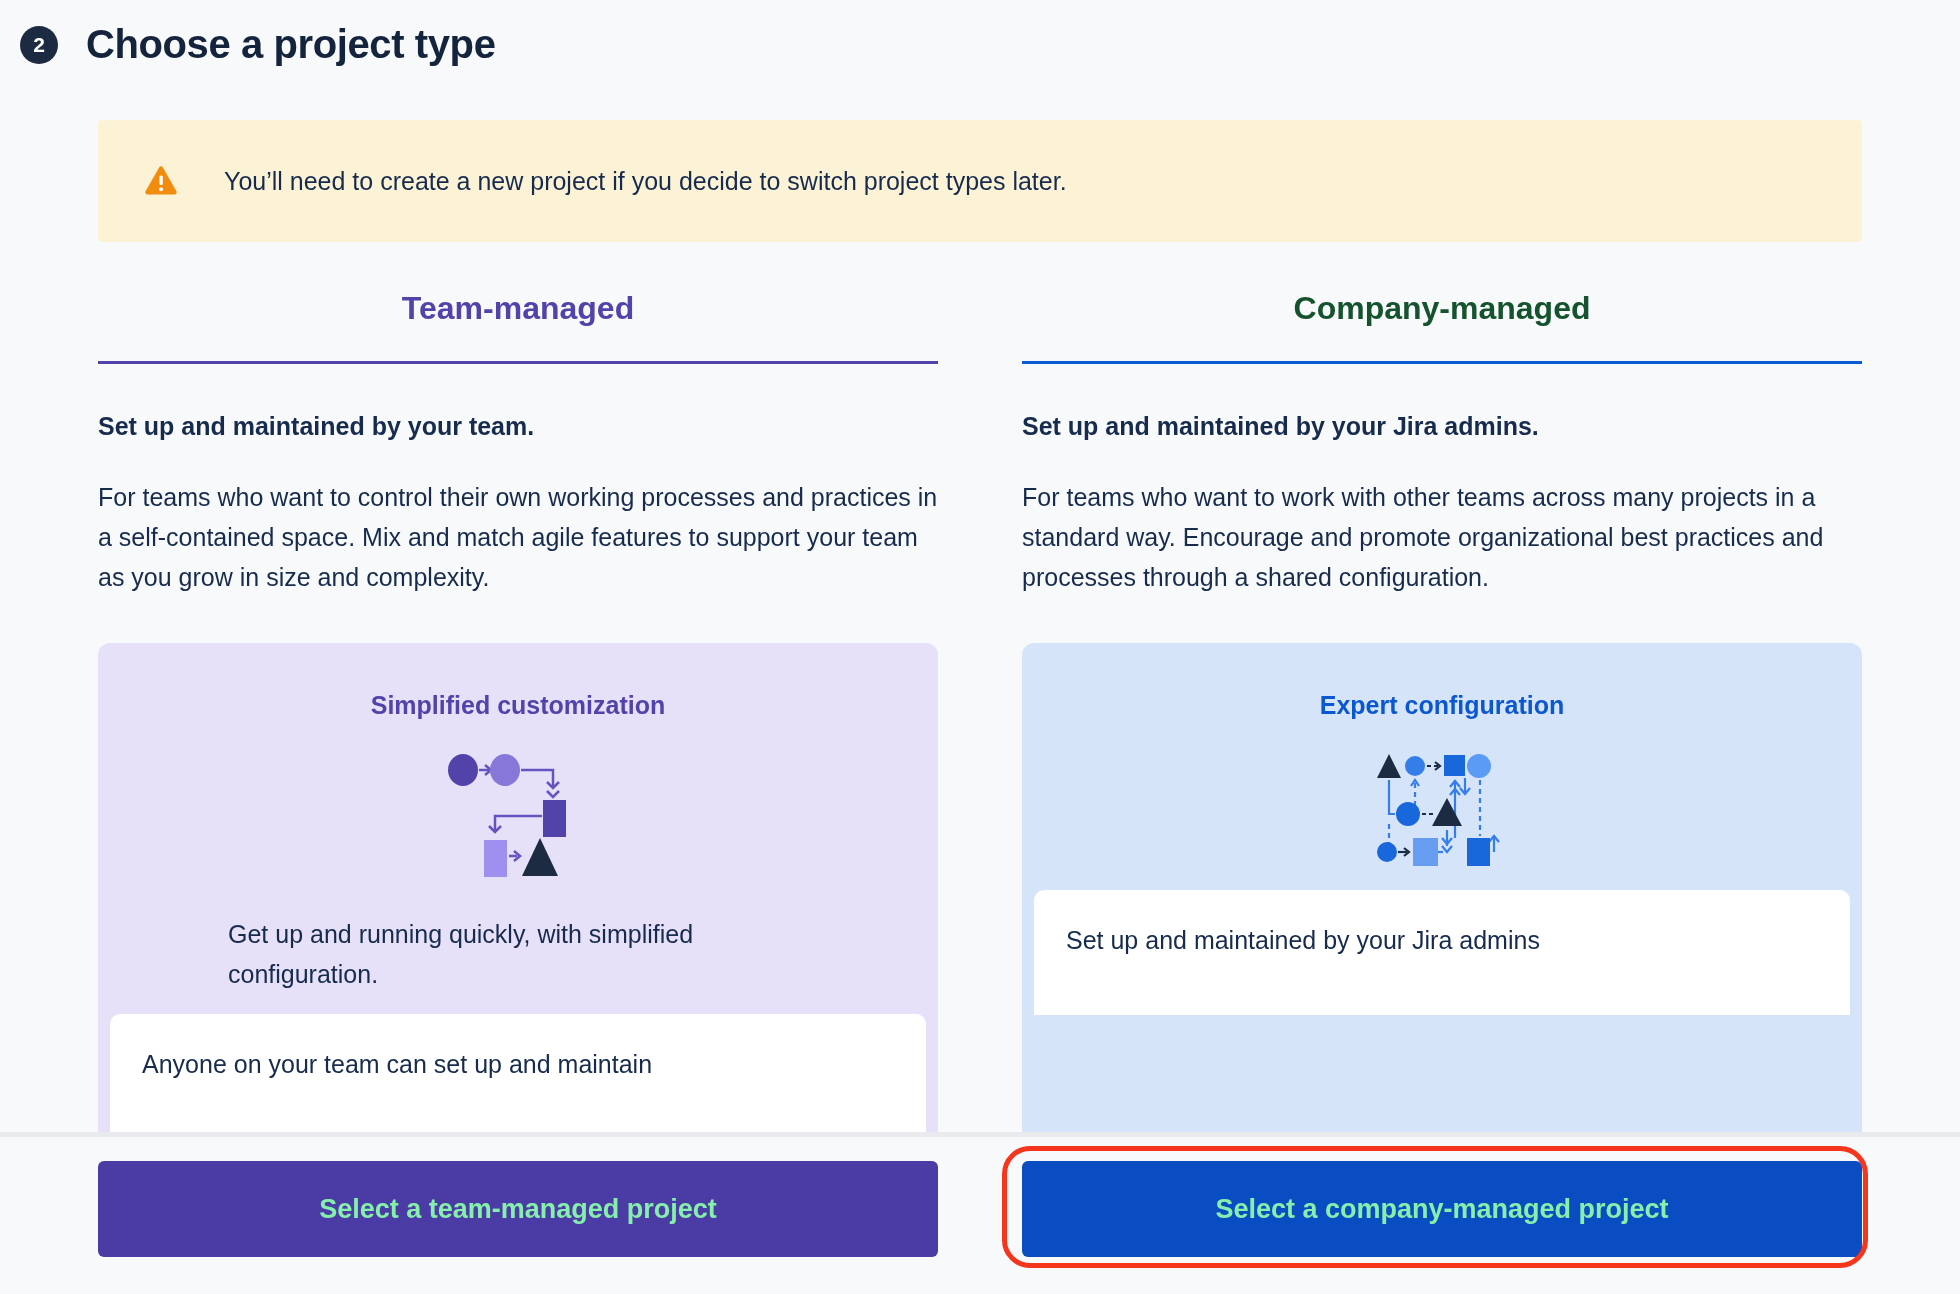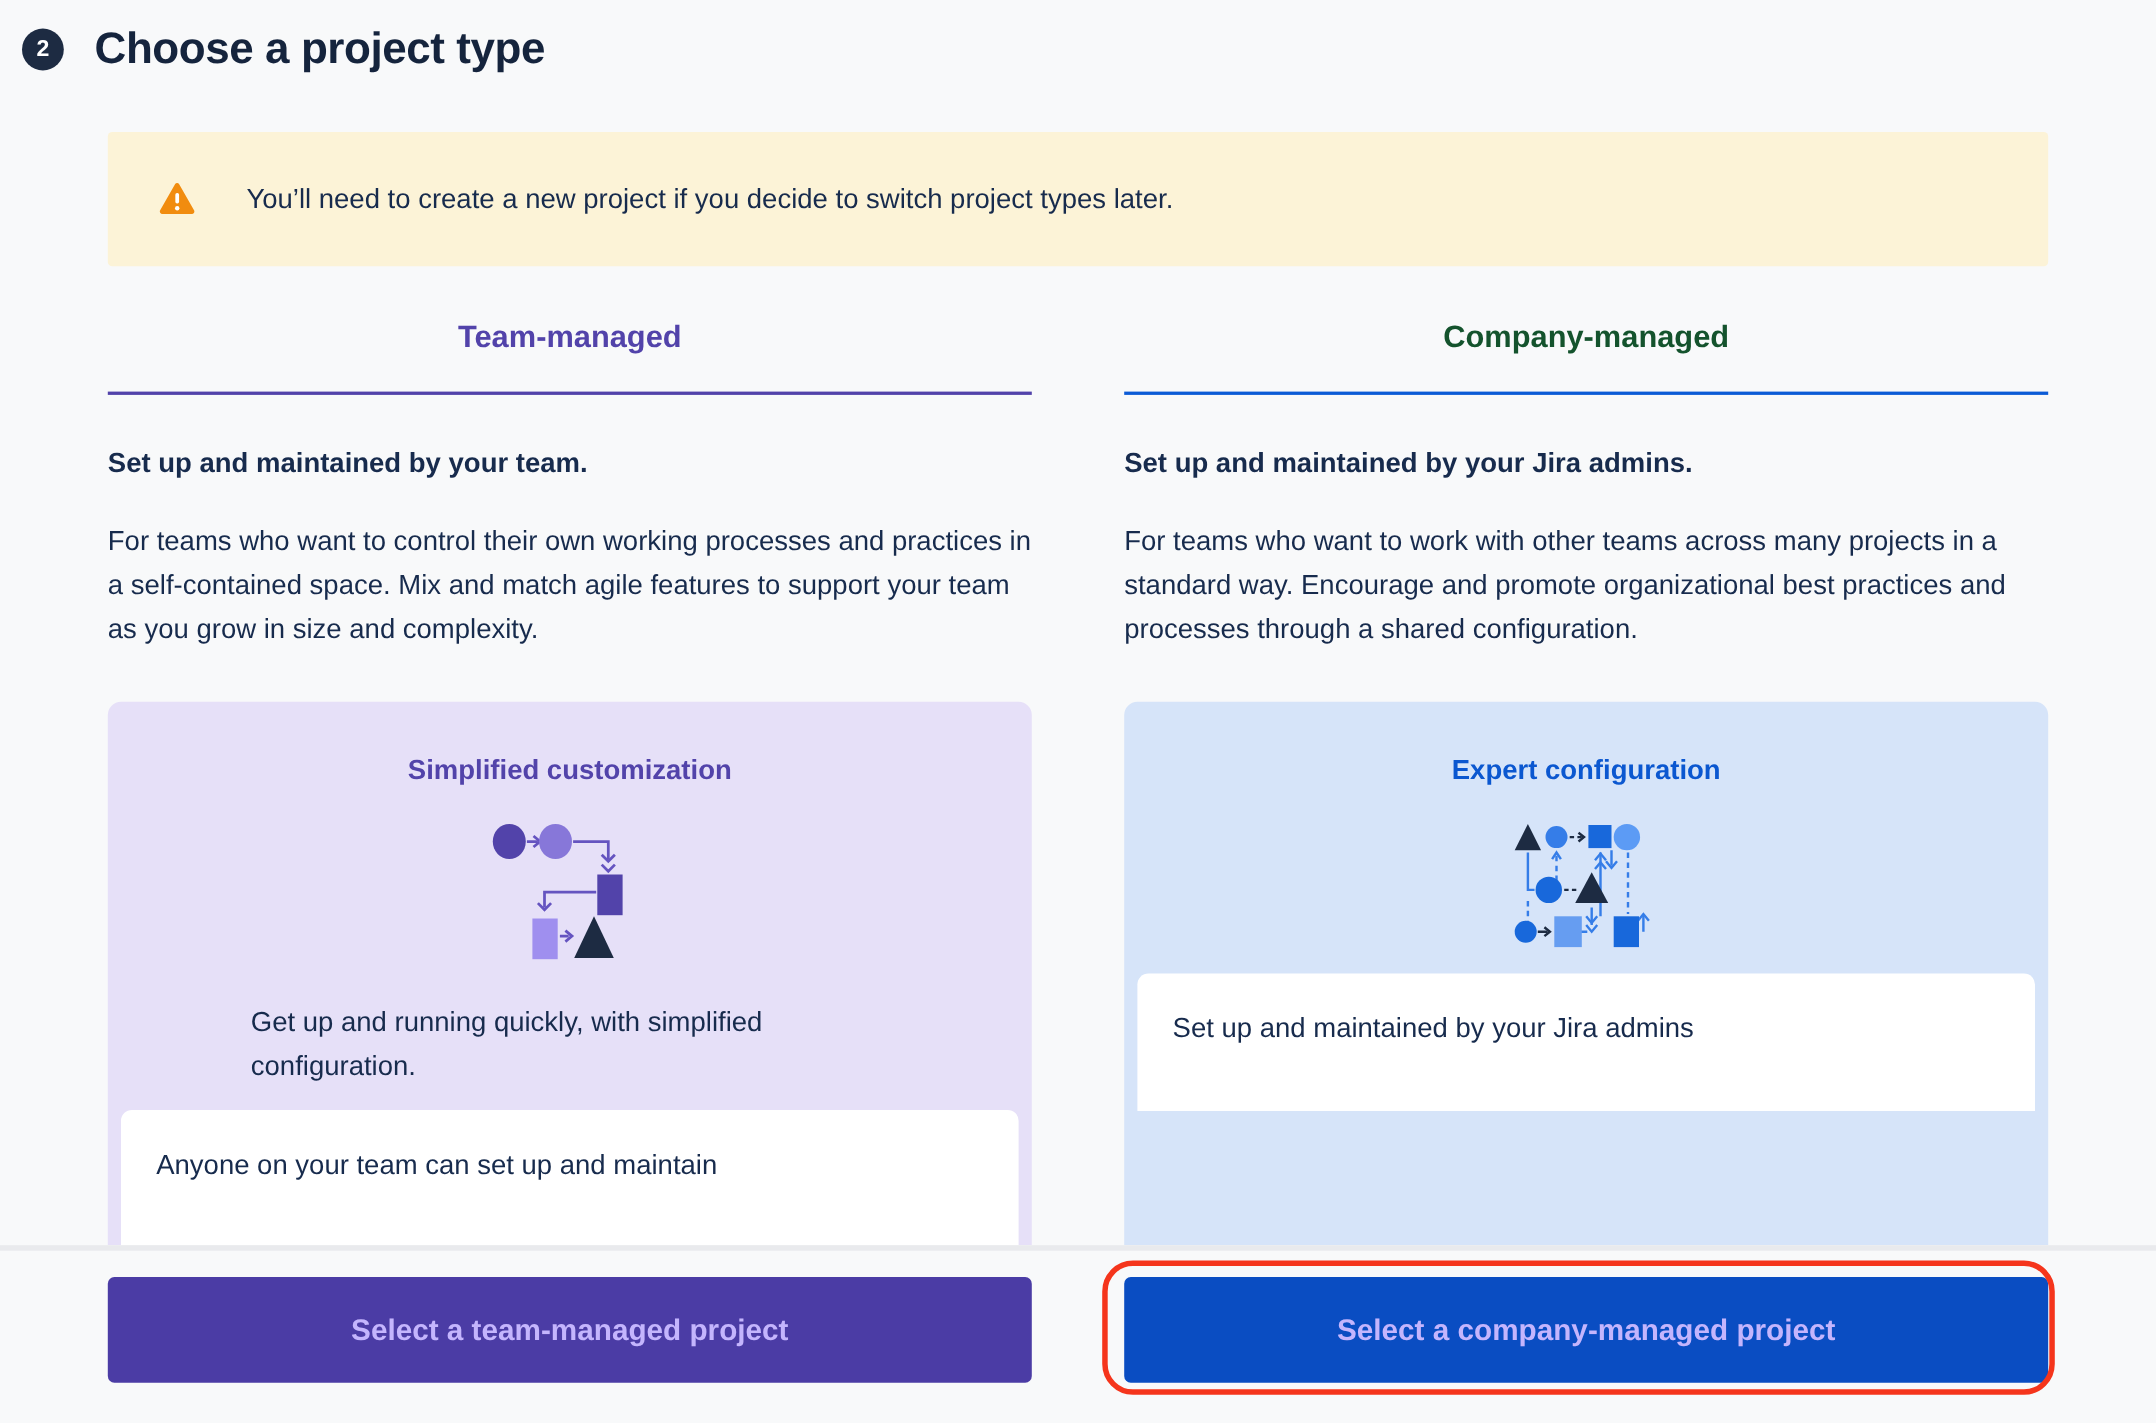--- a/index.html
+++ b/index.html
@@ -22,21 +22,21 @@
   .banner {
     position:absolute; top:120px; left:98px; width:1764px; height:122px;
     background:#FCF3D7; border-radius:4px; display:flex; align-items:center;
   }
   .banner-icon { margin-left:46px; display:flex; }
   .banner-text { margin-left:46px; font-size:25px; }
 
   .columns { position:absolute; top:290px; left:98px; width:1764px; display:flex; gap:84px; }
   .column { flex:1 1 0; min-width:0; }
 
-  .col-header { font-size:28px; font-weight:bold; text-align:center; padding-bottom:34px; }
+  .col-header { font-size:32px; font-weight:bold; text-align:center; padding-bottom:34px; }
   .col-team .col-header { color:#5243AA; border-bottom:3px solid #5243AA; }
   .col-company .col-header { color:#14532d; border-bottom:3px solid #0C5BD6; }
 
   .lead { margin-top:48px; font-size:25px; font-weight:bold; }
   .desc { margin-top:36px; font-size:25px; line-height:40px; }
 
   .card { margin-top:46px; border-radius:12px; height:600px; padding-top:48px; }
   .col-team .card { background:#E6E0F8; }
   .col-company .card { background:#D6E4F9; }
   .card-title { text-align:center; font-size:25px; font-weight:bold; }
@@ -50,21 +50,21 @@
   }
 
   
   .footer {
     position:absolute; top:1132px; left:0; width:1960px; height:162px;
     background:#F8F9FA; border-top:5px solid #E9EAED;
     display:flex; gap:84px; padding:24px 98px 0;
   }
   .btn {
     flex:1 1 0; height:96px; border:none; border-radius:6px; cursor:pointer;
-    color:#c4b5fd; font-family:"Liberation Sans", sans-serif; font-size:27px; font-weight:bold;
+    color:#86efac; font-family:"Liberation Sans", sans-serif; font-size:27px; font-weight:bold;
   }
   .btn-team { background:#4B3CA5; }
   .btn-company { background:#0A4DC2; }
 
   .annotation {
     position:absolute; left:1002px; top:1146px; width:866px; height:122px;
     border:5px solid #F5351C; border-radius:28px; pointer-events:none;
   }
 </style>
 </head>

